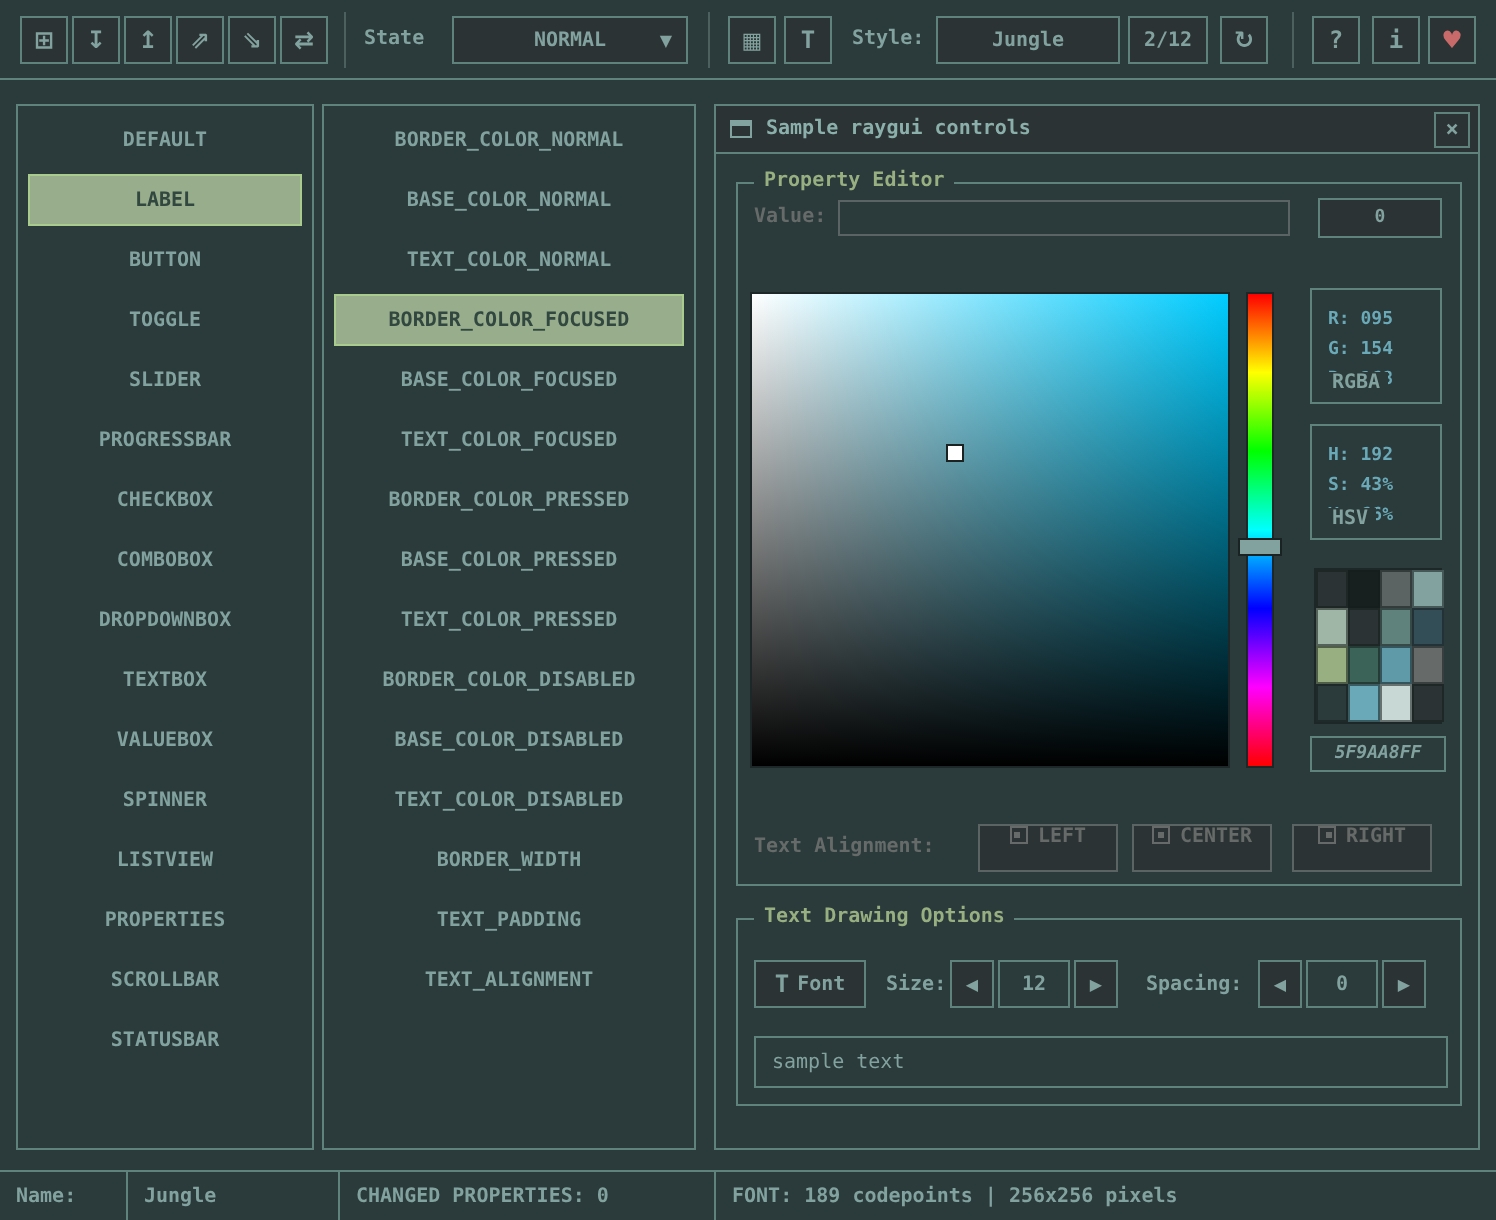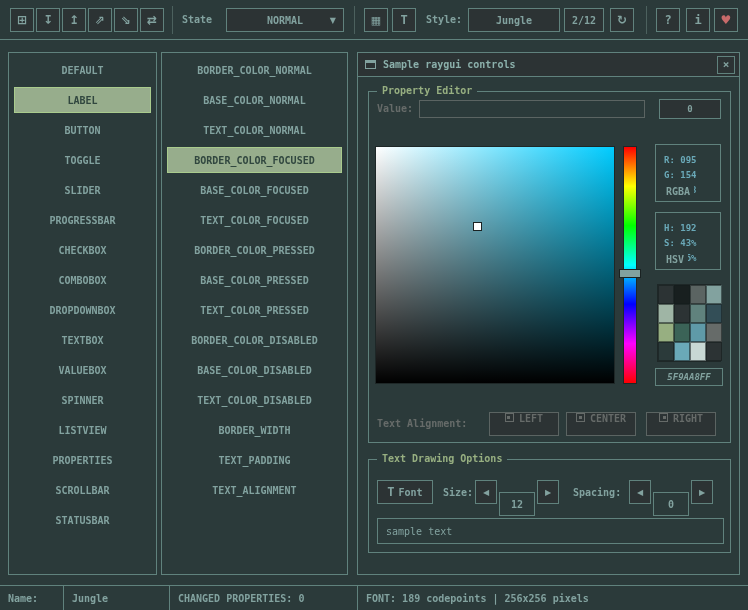--- a/index.html
+++ b/index.html
@@ -78,21 +78,21 @@
   .ali-center::after { left:50%; margin-left:-1.5px; }
   .ali-right::after { right:1px; }
 
   .font-btn { position:absolute; left:8px; top:20px; width:56px; height:24px; background:#2c3334; border:1px solid #60827d;
               display:flex; align-items:center; justify-content:center; gap:4px; cursor:pointer; }
   .font-T { font-size:12px; }
   .opt-label { position:absolute; top:27px; }
   .spin-btn { position:absolute; top:20px; width:22px; height:24px; background:#2c3334; border:1px solid #60827d; color:#82a29f;
               display:flex; align-items:center; justify-content:center; font-size:8px; cursor:pointer; }
   .spin-val { position:absolute; top:20px; width:36px; height:24px; border:1px solid #60827d; background:#2b3a3a;
-              display:flex; align-items:center; justify-content:center; cursor:text;margin-top:12px; }
+              display:flex; align-items:center; justify-content:center; cursor:text; }
   .sample-box { position:absolute; left:8px; top:58px; width:347px; height:26px; border:1px solid #60827d;
                 display:flex; align-items:center; padding-left:8px; cursor:text; }
 
   
   .statusbar { position:absolute; left:0; top:585px; width:748px; height:25px; background:#2b3a3a; border-top:1px solid #60827d; display:flex; }
   .sb-seg { height:100%; border-right:1px solid #60827d; display:flex; align-items:center; padding-left:8px; }
   .sb-seg:last-child { border-right:none; }
 </style>
 </head>
 <body>

